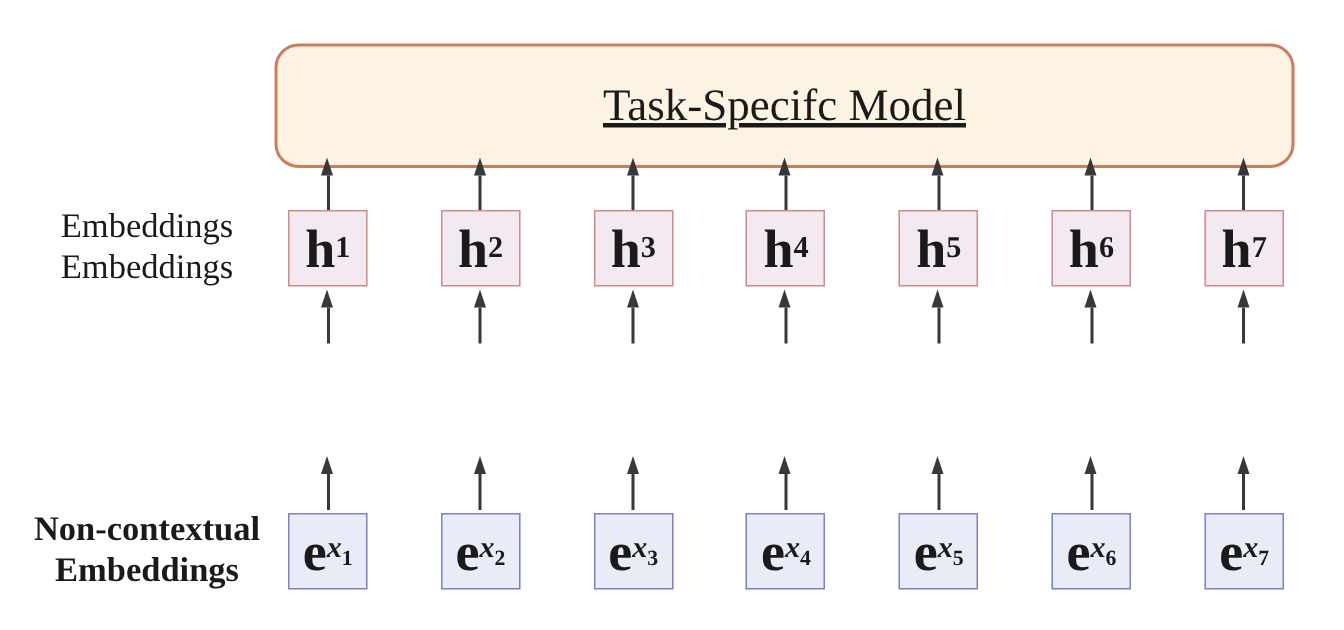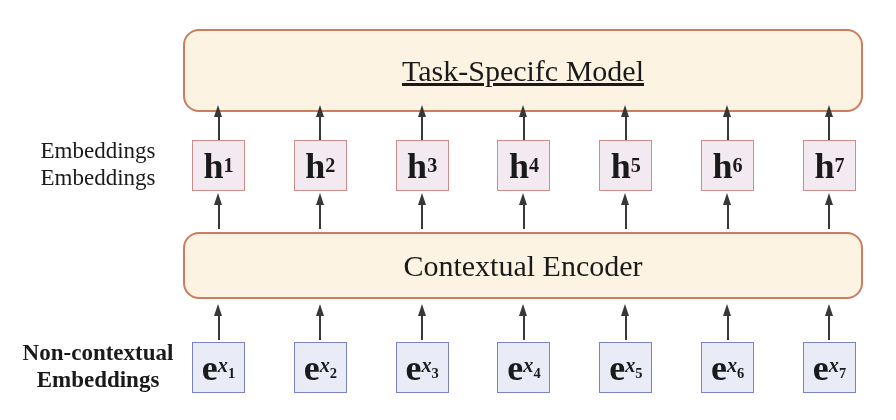--- a/index.html
+++ b/index.html
@@ -190,23 +190,20 @@
         <div class="arrow"></div>
       </div>
     <div class="cell">
         <div class="arrow"></div>
       </div>
     <div class="cell">
         <div class="arrow"></div>
       </div>
   </div>
 
-  <div class="panel panel-encoder">
-    <span>Contextual Encoder</span>
-  </div>
 
   <div class="row arrow-row-c">
     <div class="cell">
         <div class="arrow"></div>
       </div>
     <div class="cell">
         <div class="arrow"></div>
       </div>
     <div class="cell">
         <div class="arrow"></div>

